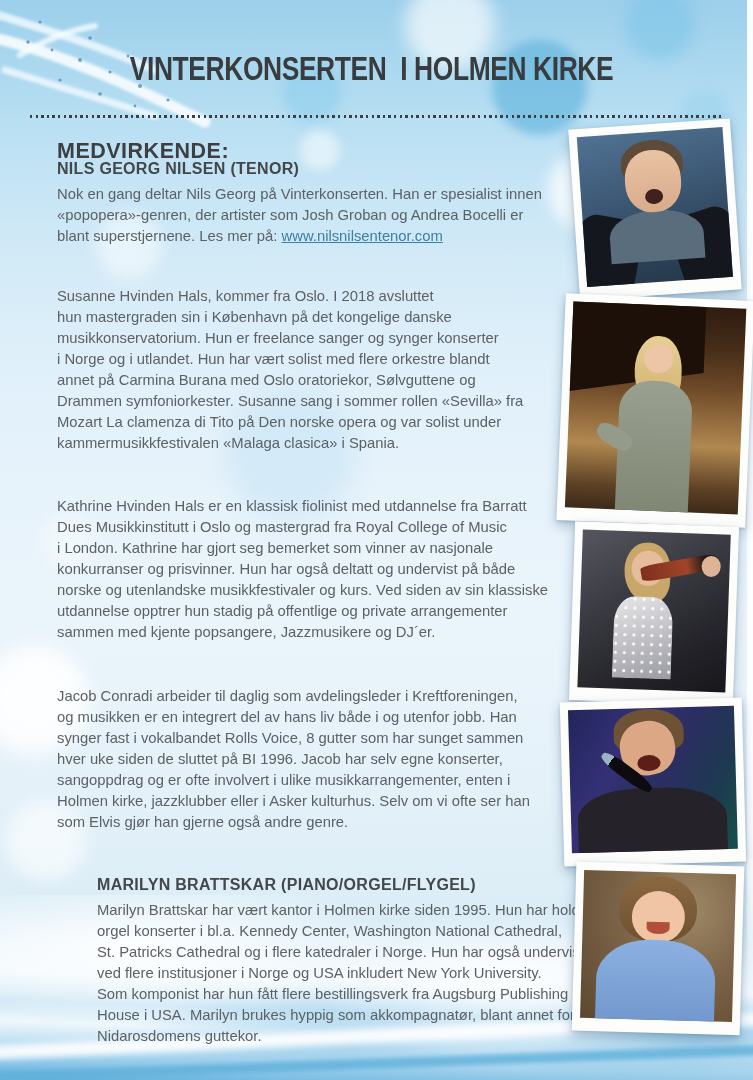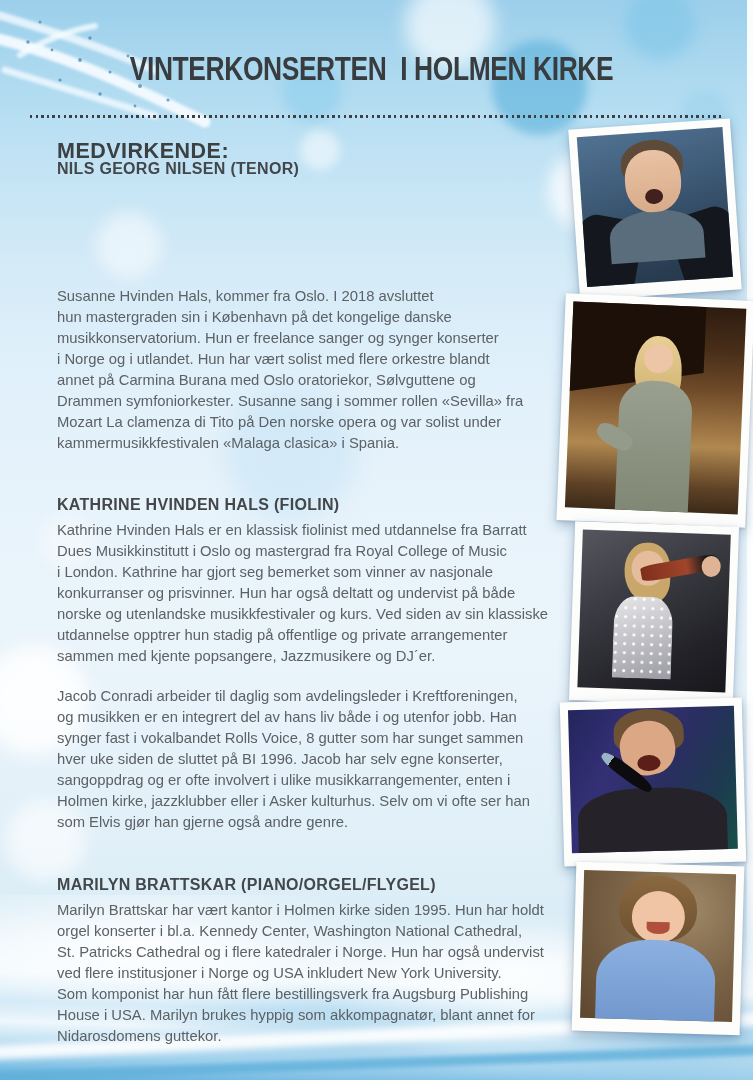--- a/index.html
+++ b/index.html
@@ -37,21 +37,21 @@
   
   .title{position:absolute;left:0;right:10px;top:50px;z-index:3;text-align:center;
     font-size:33px;font-weight:bold;color:#393c3e;letter-spacing:-.5px;white-space:pre;
     transform:scaleX(.8);transform-origin:50% 50%;}
   .dotline{position:absolute;left:30px;right:30px;top:115px;height:3px;z-index:3;
     background:repeating-linear-gradient(90deg,#3c4043 0 2.5px,transparent 2.5px 5.6px);}
   .medvirkende{position:absolute;left:57px;top:139px;z-index:3;font-size:21.5px;font-weight:bold;
     color:#3d4043;letter-spacing:.5px;}
   .section{position:absolute;left:57px;width:520px;z-index:3;}
   .sec-nils{top:160px;} .sec-susanne{top:286px;} .sec-kathrine{top:496px;}
-  .sec-jacob{top:686px;} .sec-marilyn{top:876px;}
+  .sec-jacob{top:686px;} .sec-marilyn{top:876px;margin-left:40px;}
   .section h3{margin:0 0 6px 0;font-size:16px;font-weight:bold;color:#43474a;letter-spacing:.3px;}
   .section p{margin:0;font-size:14.8px;line-height:21px;color:#5c6165;white-space:pre-line;}
   .section a{color:#3b7fa3;text-decoration:underline;}
   
   .polaroid{position:absolute;z-index:3;background:#fdfdfb;padding:8px 8px 13px 8px;
     box-shadow:0 5px 12px rgba(50,90,130,.35),0 1px 3px rgba(50,90,130,.25);}
   .photo{position:relative;overflow:hidden;}
   .photo div{position:absolute;}
   .ph1{left:574px;top:124px;transform:rotate(-4deg);}
   .ph2{left:561px;top:297px;transform:rotate(2.4deg);}
@@ -146,35 +146,37 @@
     <div class="snow-streak-blue"></div>
   </div>
   <div class="edge-strip"></div>
 
   <div class="title">VINTERKONSERTEN  I HOLMEN KIRKE</div>
   <div class="dotline"></div>
   <div class="medvirkende">MEDVIRKENDE:</div>
 
   <div class="section sec-nils">
     <h3>NILS GEORG NILSEN (TENOR)</h3>
+    <p><span>Nok en gang deltar Nils Georg på Vinterkonserten. Han er spesialist innen
+«popopera»-genren, der artister som Josh Groban og Andrea Bocelli er
+blant superstjernene. Les mer på: </span><a href="www.nilsnilsentenor.com">www.nilsnilsentenor.com</a></p>
   </div>
 
   <div class="section sec-susanne">
     <p>Susanne Hvinden Hals, kommer fra Oslo. I 2018 avsluttet
 hun mastergraden sin i København på det kongelige danske
 musikkonservatorium. Hun er freelance sanger og synger konserter
 i Norge og i utlandet. Hun har vært solist med flere orkestre blandt
 annet på Carmina Burana med Oslo oratoriekor, Sølvguttene og
 Drammen symfoniorkester. Susanne sang i sommer rollen «Sevilla» fra
 Mozart La clamenza di Tito på Den norske opera og var solist under
 kammermusikkfestivalen «Malaga clasica» i Spania.</p>
   </div>
 
   <div class="section sec-kathrine">
-    <h3>KATHRINE HVINDEN HALS (FIOLIN)</h3>
     <p>Kathrine Hvinden Hals er en klassisk fiolinist med utdannelse fra Barratt
 Dues Musikkinstitutt i Oslo og mastergrad fra Royal College of Music
 i London. Kathrine har gjort seg bemerket som vinner av nasjonale
 konkurranser og prisvinner. Hun har også deltatt og undervist på både
 norske og utenlandske musikkfestivaler og kurs. Ved siden av sin klassiske
 utdannelse opptrer hun stadig på offentlige og private arrangementer
 sammen med kjente popsangere, Jazzmusikere og DJ´er.</p>
   </div>
 
   <div class="section sec-jacob">

